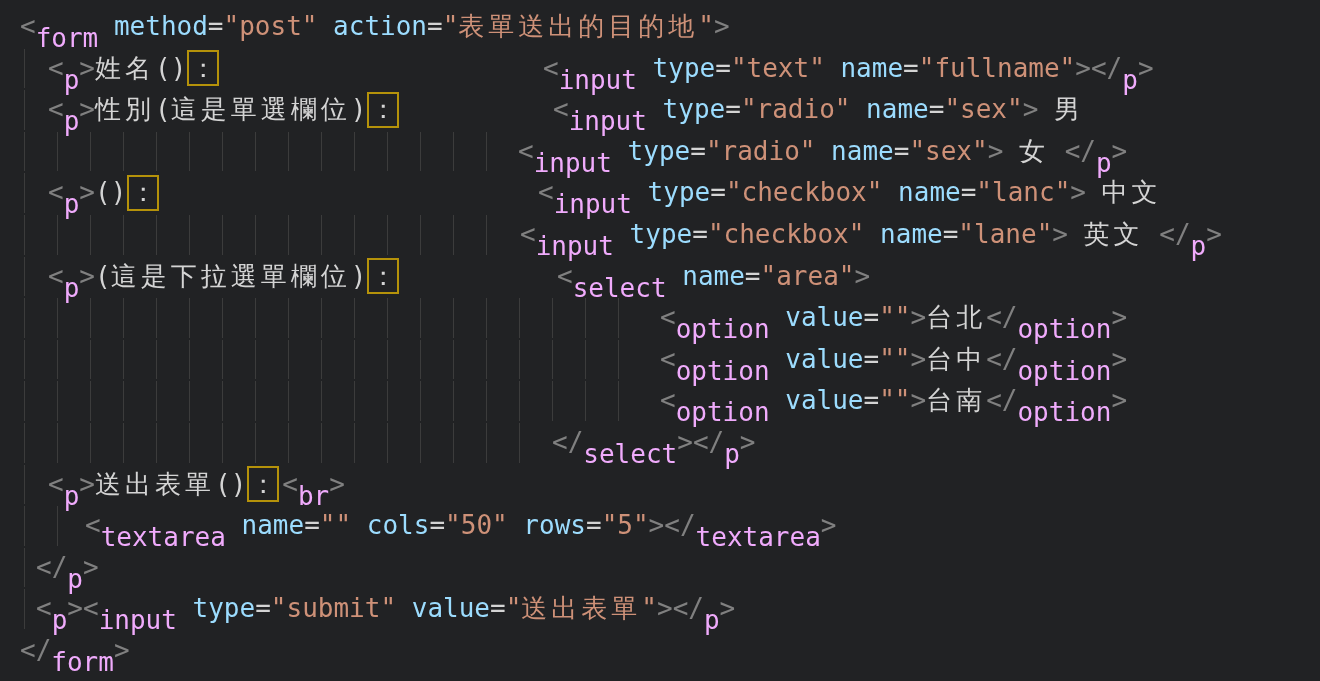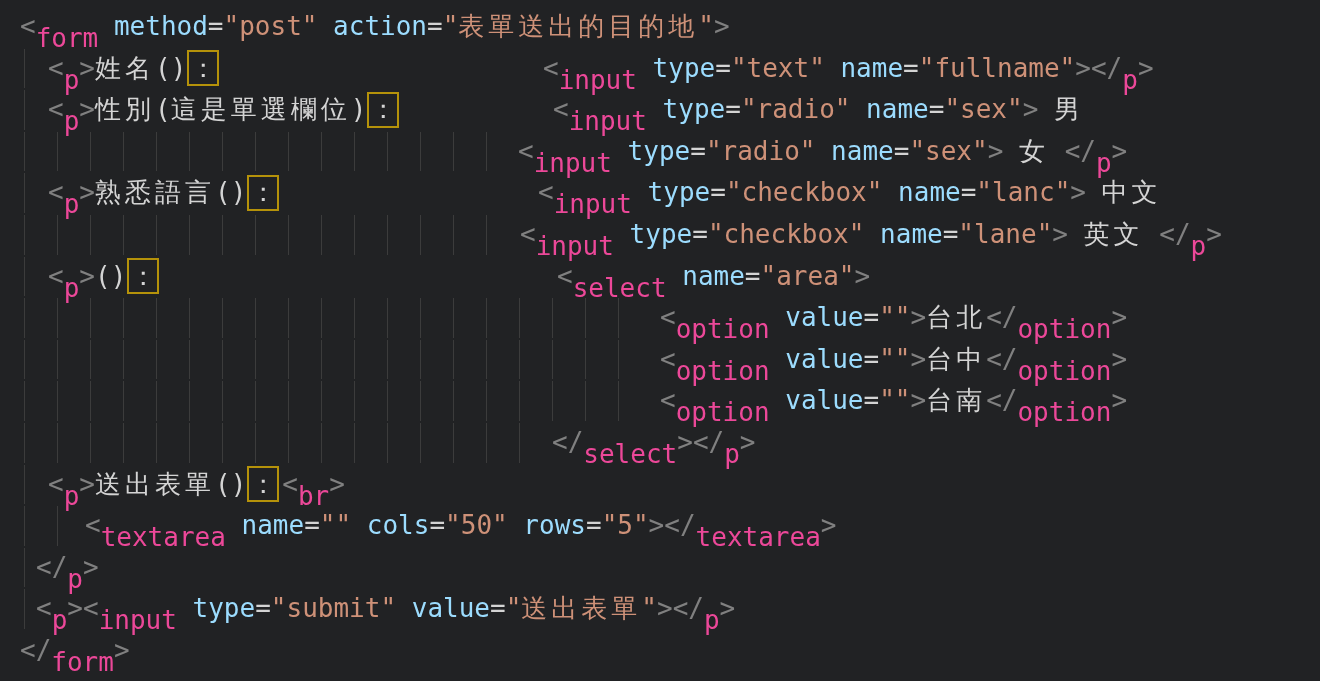--- a/index.html
+++ b/index.html
@@ -25,21 +25,21 @@
     background:#3c3c3c;
   }
   .seg{
     position:absolute;top:0;height:100%;
     display:flex;align-items:center;
     white-space:pre;
     font-size:26px;
     line-height:41.6px;
   }
   .tok-p{color:#808080;}
-  .tok-t{color:#ec4899;margin-top:24px;}
+  .tok-t{color:#f0abfc;margin-top:24px;}
   .tok-a{color:#9cdcfe;}
   .tok-e{color:#d4d4d4;}
   .tok-s{color:#ce9178;}
   .tok-x{color:#d4d4d4;}
   .cjk{letter-spacing:4px;}
   .ubox{
     display:inline-flex;align-items:center;justify-content:center;
     height:36px;min-width:24px;
     border:2px solid #b5920a;
     margin:0 3px 0 1px;
@@ -78,21 +78,21 @@
       <span class="guide" style="left: 321px;"></span>
       <span class="guide" style="left: 354px;"></span>
       <span class="guide" style="left: 387px;"></span>
       <span class="guide" style="left: 420px;"></span>
       <span class="guide" style="left: 453px;"></span>
       <span class="guide" style="left: 486px;"></span>
       <span class="seg" style="left: 518px;"><span class="tok-p">&lt;</span><span class="tok-t">input</span><span class="tok-x"> </span><span class="tok-a">type</span><span class="tok-e">=</span><span class="tok-s">"radio"</span><span class="tok-x"> </span><span class="tok-a">name</span><span class="tok-e">=</span><span class="tok-s">"sex"</span><span class="tok-p">&gt;</span><span class="tok-x"> </span><span class="tok-x cjk">女</span><span class="tok-x"> </span><span class="tok-p">&lt;/</span><span class="tok-t">p</span><span class="tok-p">&gt;</span></span>
     </div>
     <div class="line">
       <span class="guide" style="left: 24px;"></span>
-      <span class="seg" style="left: 48px;"><span class="tok-p">&lt;</span><span class="tok-t">p</span><span class="tok-p">&gt;</span><span class="tok-x cjk">熟悉語言</span><span class="tok-x">(</span><span class="tok-x">)</span><span class="ubox">：</span></span>
+      <span class="seg" style="left: 48px;"><span class="tok-p">&lt;</span><span class="tok-t">p</span><span class="tok-p">&gt;</span><span class="tok-x">(</span><span class="tok-x">)</span><span class="ubox">：</span></span>
       <span class="seg" style="left: 538px;"><span class="tok-p">&lt;</span><span class="tok-t">input</span><span class="tok-x"> </span><span class="tok-a">type</span><span class="tok-e">=</span><span class="tok-s">"checkbox"</span><span class="tok-x"> </span><span class="tok-a">name</span><span class="tok-e">=</span><span class="tok-s">"lanc"</span><span class="tok-p">&gt;</span><span class="tok-x"> </span><span class="tok-x cjk">中文</span></span>
     </div>
     <div class="line">
       <span class="guide" style="left: 24px;"></span>
       <span class="guide" style="left: 57px;"></span>
       <span class="guide" style="left: 90px;"></span>
       <span class="guide" style="left: 123px;"></span>
       <span class="guide" style="left: 156px;"></span>
       <span class="guide" style="left: 189px;"></span>
       <span class="guide" style="left: 222px;"></span>
@@ -101,21 +101,21 @@
       <span class="guide" style="left: 321px;"></span>
       <span class="guide" style="left: 354px;"></span>
       <span class="guide" style="left: 387px;"></span>
       <span class="guide" style="left: 420px;"></span>
       <span class="guide" style="left: 453px;"></span>
       <span class="guide" style="left: 486px;"></span>
       <span class="seg" style="left: 520px;"><span class="tok-p">&lt;</span><span class="tok-t">input</span><span class="tok-x"> </span><span class="tok-a">type</span><span class="tok-e">=</span><span class="tok-s">"checkbox"</span><span class="tok-x"> </span><span class="tok-a">name</span><span class="tok-e">=</span><span class="tok-s">"lane"</span><span class="tok-p">&gt;</span><span class="tok-x"> </span><span class="tok-x cjk">英文</span><span class="tok-x"> </span><span class="tok-p">&lt;/</span><span class="tok-t">p</span><span class="tok-p">&gt;</span></span>
     </div>
     <div class="line">
       <span class="guide" style="left: 24px;"></span>
-      <span class="seg" style="left: 48px;"><span class="tok-p">&lt;</span><span class="tok-t">p</span><span class="tok-p">&gt;</span><span class="tok-x">(</span><span class="tok-x">)</span><span class="ubox">：</span></span>
+      <span class="seg" style="left: 48px;"><span class="tok-p">&lt;</span><span class="tok-t">p</span><span class="tok-p">&gt;</span><span class="tok-x">(</span><span class="tok-x cjk">這是下拉選單欄位</span><span class="tok-x">)</span><span class="ubox">：</span></span>
       <span class="seg" style="left: 557px;"><span class="tok-p">&lt;</span><span class="tok-t">select</span><span class="tok-x"> </span><span class="tok-a">name</span><span class="tok-e">=</span><span class="tok-s">"area"</span><span class="tok-p">&gt;</span></span>
     </div>
     <div class="line">
       <span class="guide" style="left: 24px;"></span>
       <span class="guide" style="left: 57px;"></span>
       <span class="guide" style="left: 90px;"></span>
       <span class="guide" style="left: 123px;"></span>
       <span class="guide" style="left: 156px;"></span>
       <span class="guide" style="left: 189px;"></span>
       <span class="guide" style="left: 222px;"></span>

